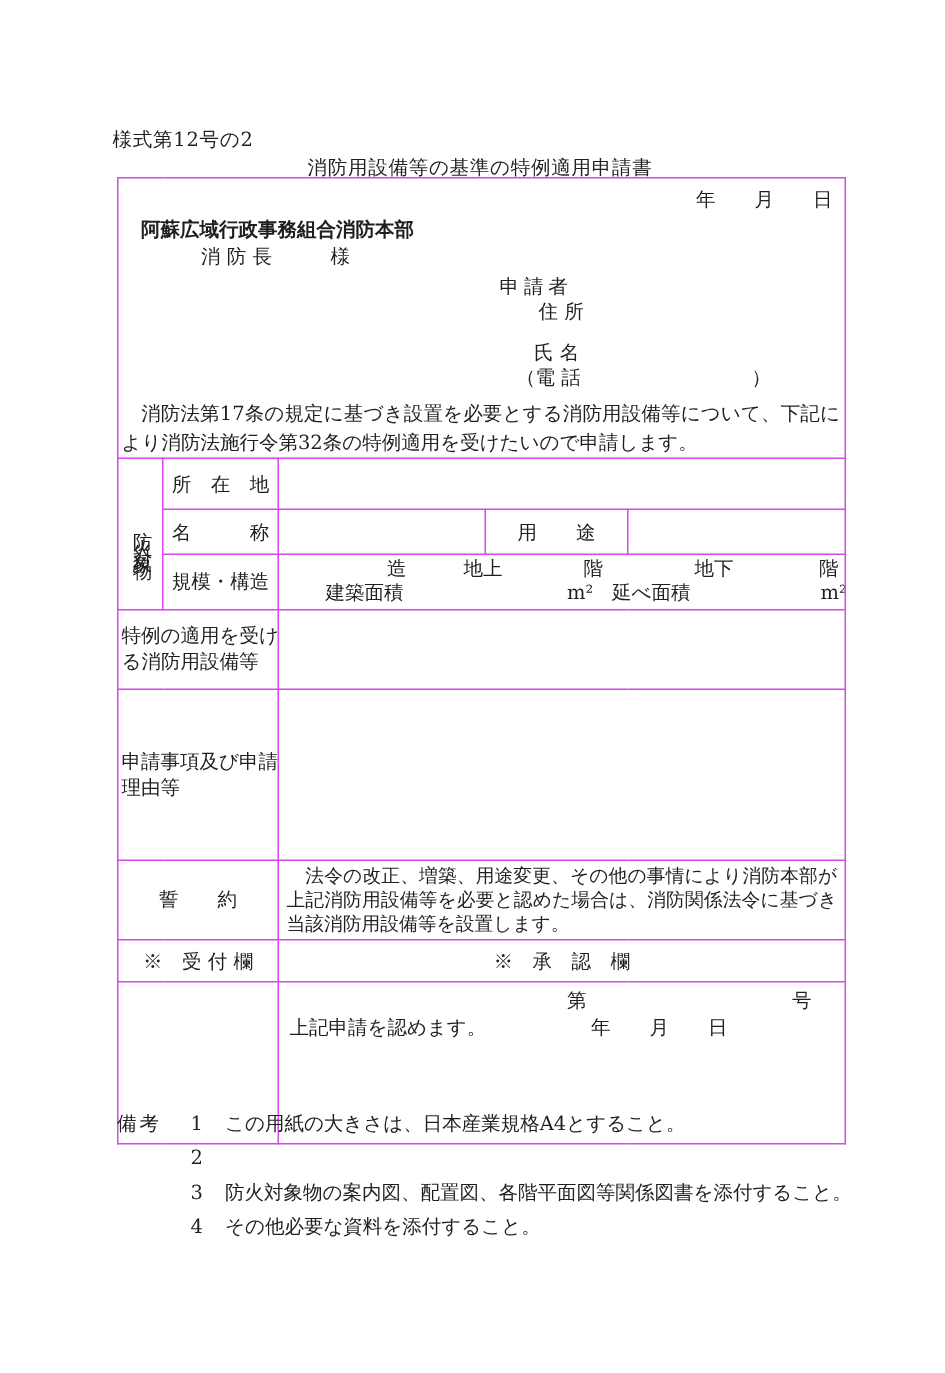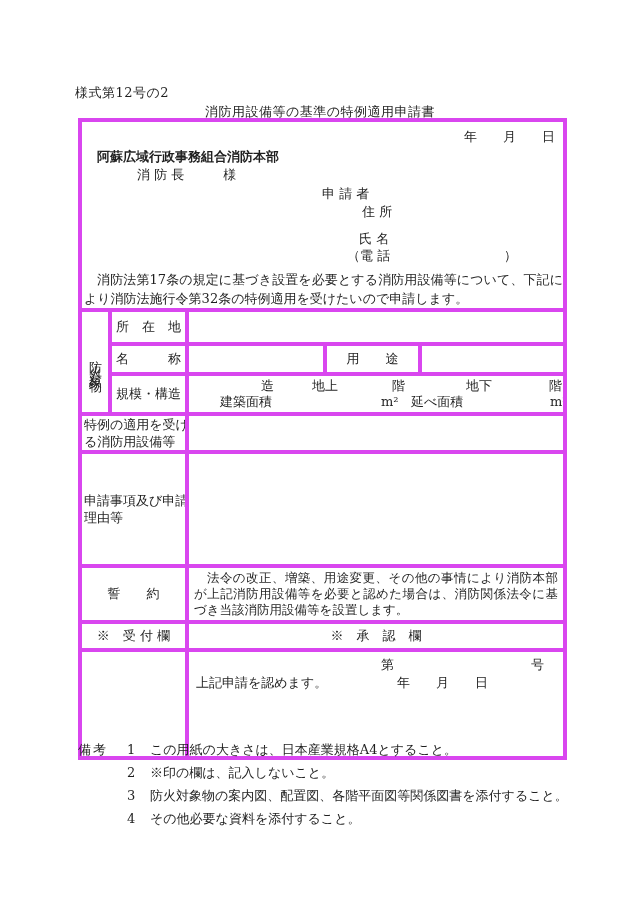--- a/index.html
+++ b/index.html
@@ -35,36 +35,36 @@
   table.form-table {
     position: absolute;
     left: 78px;
     top: 118px;
     width: 485px;
     border-collapse: collapse;
     table-layout: fixed;
     font-size: 13px;
   }
   table.form-table td {
-    border: 4px solid #d946ef;
+    border: 1px solid #d946ef;
     padding: 0;
     vertical-align: middle;
     overflow: hidden;
   }
   
   td.header-cell {
     height: 186px;
     position: relative;
     vertical-align: top;
   }
   .hpos { position: absolute; white-space: nowrap; line-height: 15px; }
   .h-date     { top: 7px;   right: 8px; }
   .h-org1     { top: 27px;  left: 15px; font-weight: bold; }
   .h-org2     { top: 45px;  left: 55px; }
-  .h-appl     { top: 64px;  left: 240px; }
+  .h-appl     { top: 64px;  left: 254px; font-family: Liberation Serif, serif; }
   .h-addr     { top: 82px;  left: 280px; }
   .h-name     { top: 109px; left: 277px; }
   .h-phone    { top: 126px; left: 265px; }
   .h-phone-close { top: 126px; left: 422px; }
   .h-para {
     position: absolute;
     top: 148px;
     left: 2px;
     width: 479px;
     line-height: 19px;
@@ -174,21 +174,21 @@
       <span class="sc-kai1">階</span>
       <span class="sc-chik">地下</span>
       <span class="sc-kai2">階</span>
       <span class="sc-ken">建築面積</span>
       <span class="sc-m2a">m²</span>
       <span class="sc-nobe">延べ面積</span>
       <span class="sc-m2b">m²</span>
     </td>
   </tr>
 
-  <tr style="height:37px">
+  <tr style="height:53px">
     <td colspan="2" class="lbl-left">
       <div class="lbl-inner">特例の適用を受ける消防用設備等</div>
     </td>
     <td colspan="3"></td>
   </tr>
 
   <tr style="height:114px">
     <td colspan="2" class="lbl-left">
       <div class="lbl-inner">申請事項及び申請理由等</div>
     </td>
@@ -218,21 +218,20 @@
   </table>
 
 <div class="notes">
   <div class="note-row">
     <span class="note-label">備考</span>
     <span class="note-num">1</span>
     <span class="note-text">この用紙の大きさは、日本産業規格A4とすること。</span>
   </div>
   <div class="note-row">
     <span class="note-num">2</span>
-    <span class="note-text">※印の欄は、記入しないこと。</span>
   </div>
   <div class="note-row">
     <span class="note-num">3</span>
     <span class="note-text">防火対象物の案内図、配置図、各階平面図等関係図書を添付すること。</span>
   </div>
   <div class="note-row">
     <span class="note-num">4</span>
     <span class="note-text">その他必要な資料を添付すること。</span>
   </div>
 </div>

